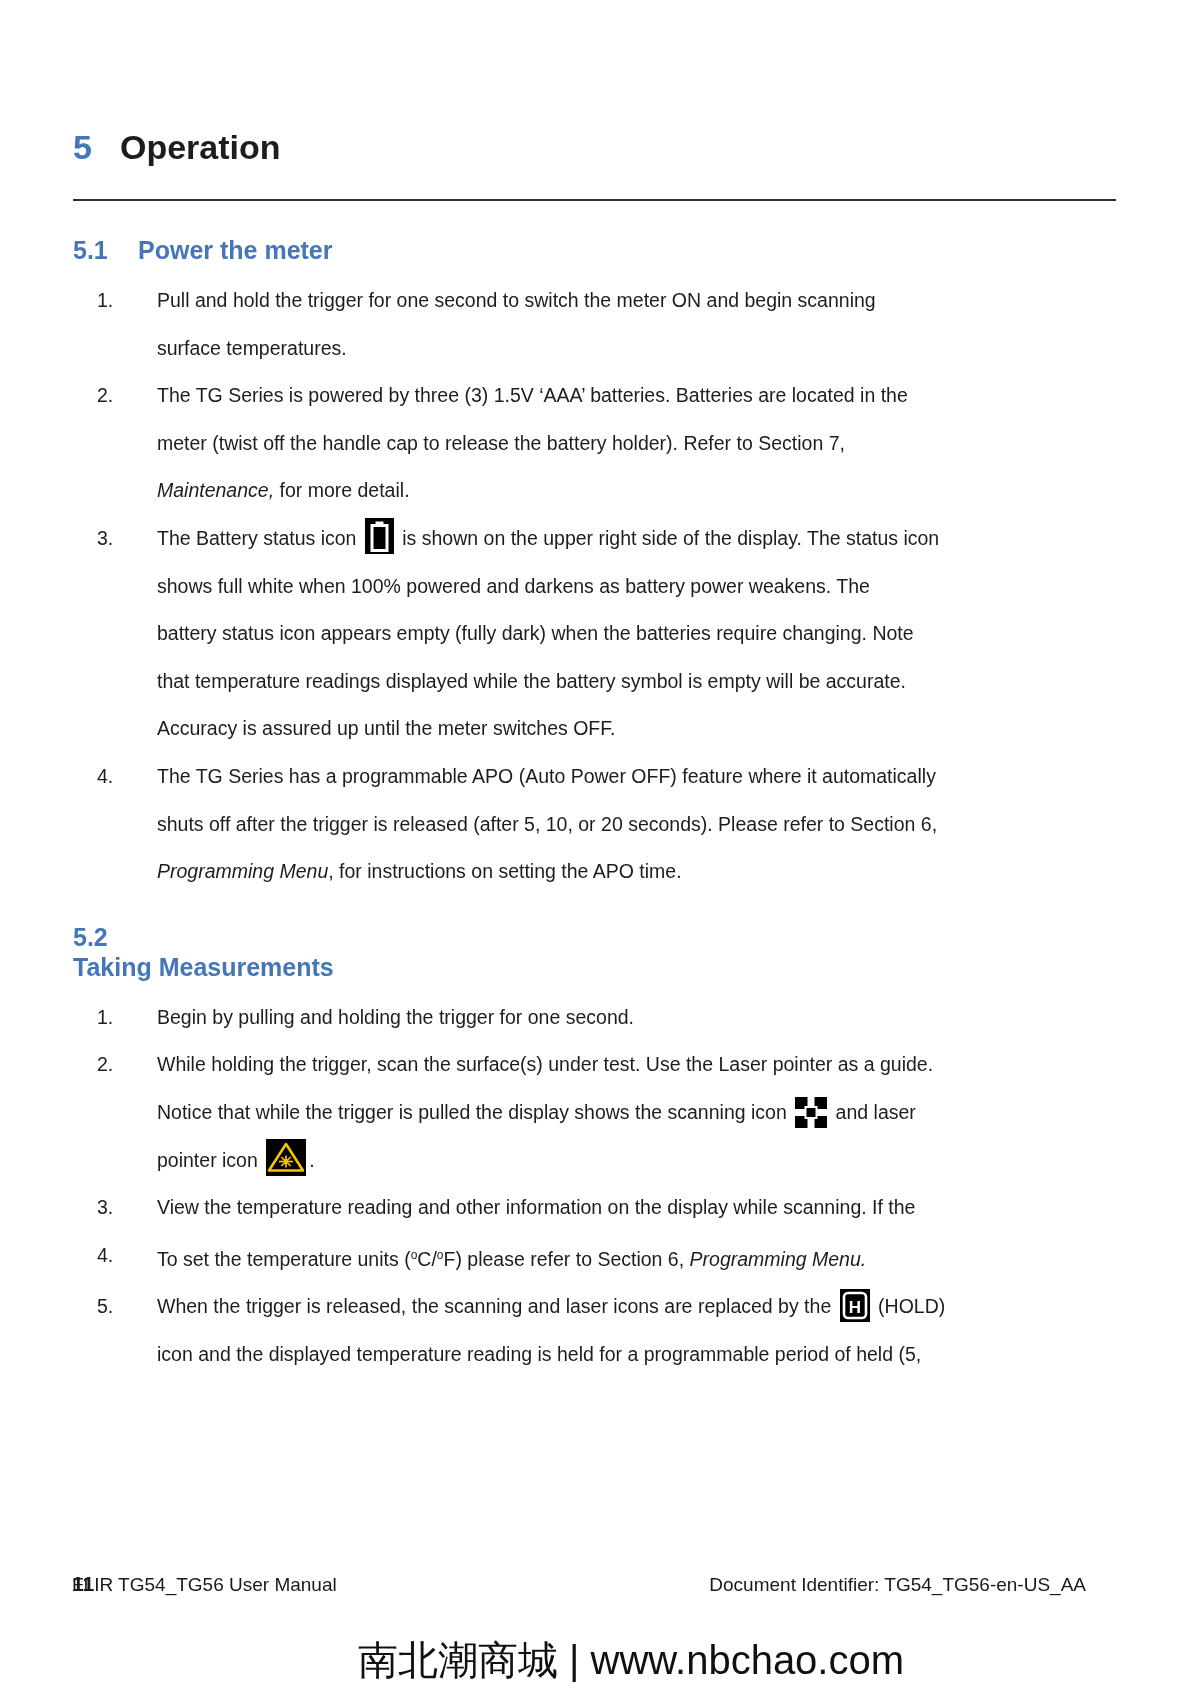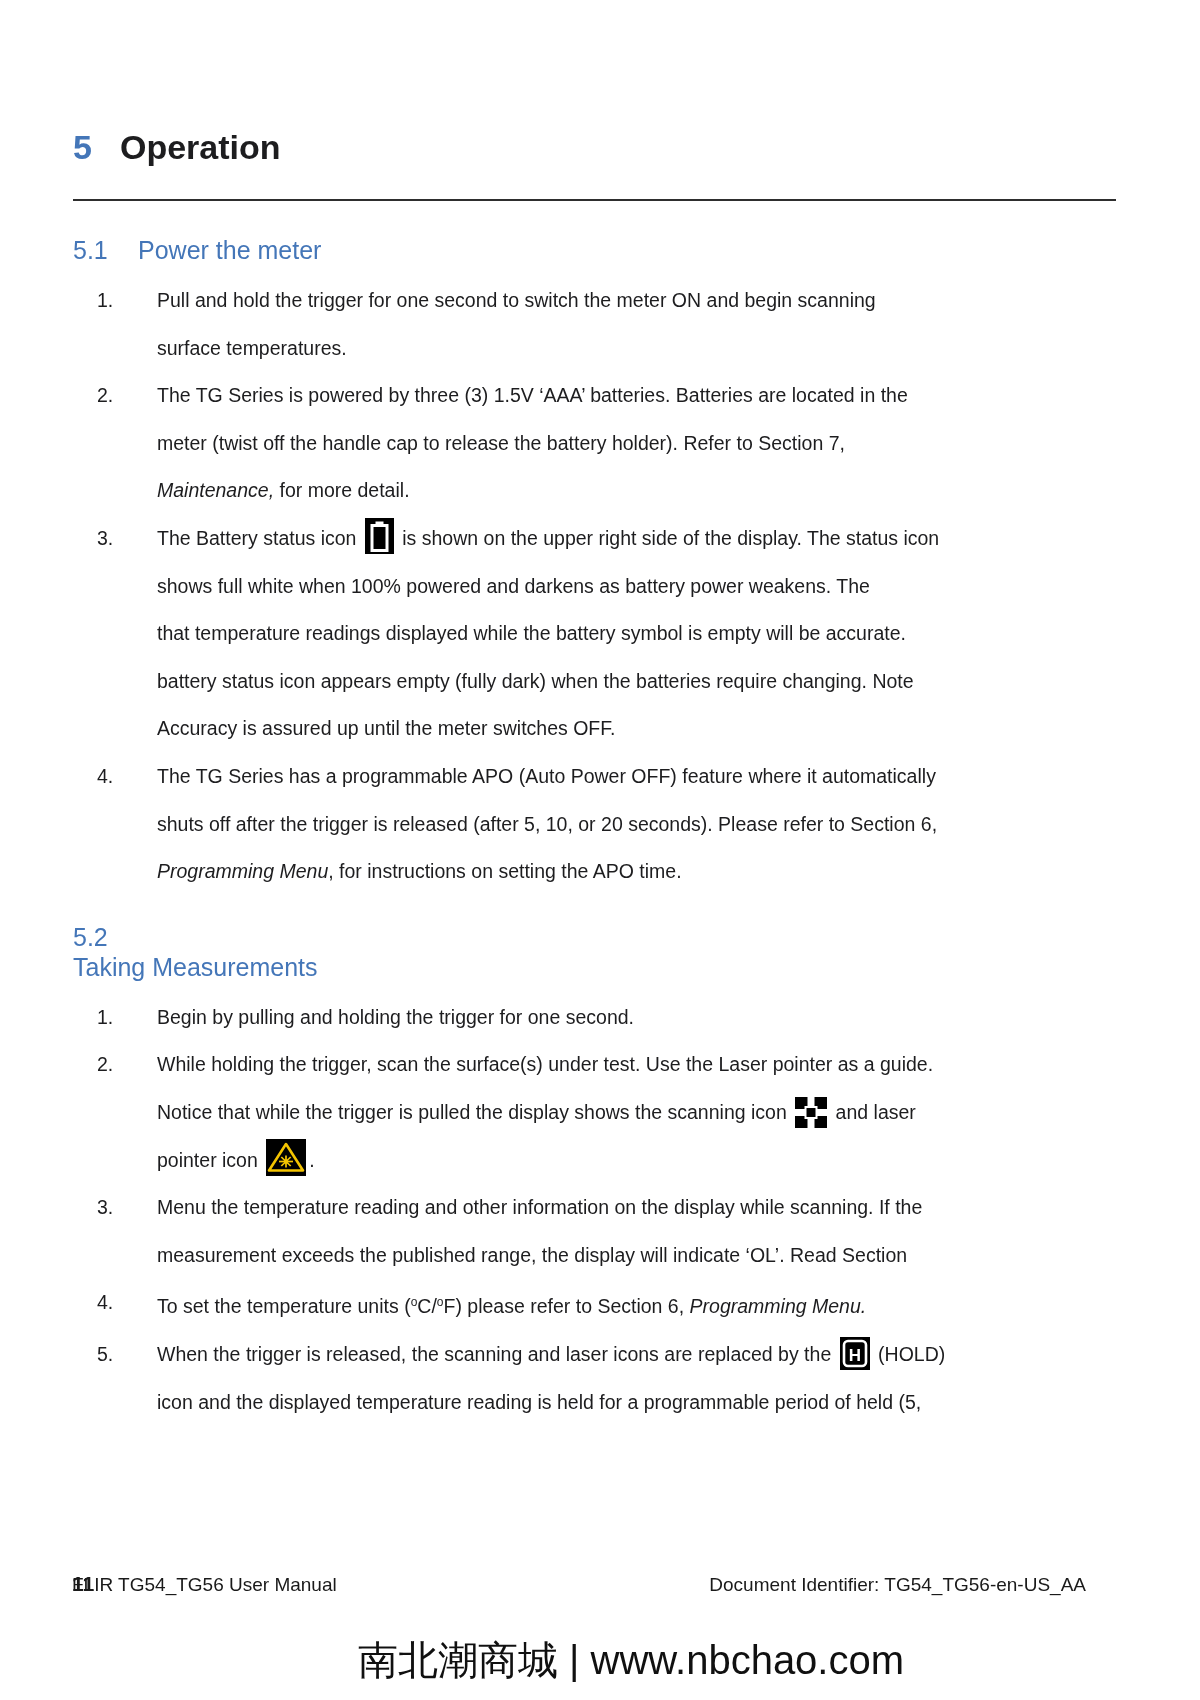--- a/index.html
+++ b/index.html
@@ -7,21 +7,21 @@
     position:relative; width:1200px; height:1700px; background:#ffffff;
     font-family:"Liberation Sans", sans-serif; color:#1d1d1f; overflow:hidden;
   }
   .content { position:absolute; left:73px; top:0; width:1060px; }
 
   h1.title { margin:128px 0 0 0; display:flex; font-size:34px; font-weight:bold; color:#1d1d1f; line-height:1.15; }
   .h1-num { color:var(--accent,#4476b8); width:47px; flex:0 0 auto; }
 
   .rule { height:2px; background:#2e2e2e; width:1043px; margin-top:32px; }
 
-  h2.section-heading { margin:34px 0 0 0; display:flex; font-size:25px; font-weight:normal; color:var(--accent,#4476b8); line-height:1.2; }
+  h2.section-heading { margin:34px 0 0 0; display:flex; font-size:25px; font-weight:bold; color:var(--accent,#4476b8); line-height:1.2; }
   h2.second { margin-top:26px;flex-direction:column; }
   .h2-num { width:65px; flex:0 0 auto; }
 
   .list { margin-top:12px; font-size:19.5px; }
   .list-item { display:flex; }
   .marker { margin-left:24px; width:60px; flex:0 0 auto; line-height:47.6px; }
   .item-body { flex:1 1 auto; min-width:0; }
   .line { line-height:47.6px; white-space:nowrap; }
   .it { font-style:italic; }
   .sup { font-size:12px; vertical-align:7px; }
@@ -70,22 +70,22 @@
         </div>
         <div class="list-item">
           <span class="marker">3.</span>
           <div class="item-body">
             <div class="line"><span>The Battery status icon </span><span class="icon"><svg width="29" height="36" viewBox="0 0 29 36">
                   <rect width="29" height="36" fill="#000000"></rect>
                   <rect x="10.5" y="3.5" width="8" height="4" fill="#ffffff"></rect>
                   <rect x="7" y="7.5" width="15" height="25" fill="none" stroke="#ffffff" stroke-width="3"></rect>
                 </svg></span><span> is shown on the upper right side of the display. The status icon</span></div>
             <div class="line"><span>shows full white when 100% powered and darkens as battery power weakens. The</span></div>
+            <div class="line"><span>battery status icon appears empty (fully dark) when the batteries require changing. Note</span></div>
             <div class="line"><span>that temperature readings displayed while the battery symbol is empty will be accurate.</span></div>
-            <div class="line"><span>battery status icon appears empty (fully dark) when the batteries require changing. Note</span></div>
             <div class="line"><span>Accuracy is assured up until the meter switches OFF.</span></div>
           </div>
         </div>
         <div class="list-item">
           <span class="marker">4.</span>
           <div class="item-body">
             <div class="line"><span>The TG Series has a programmable APO (Auto Power OFF) feature where it automatically</span></div>
             <div class="line"><span>shuts off after the trigger is released (after 5, 10, or 20 seconds). Please refer to Section 6,</span></div>
             <div class="line"><span class="it">Programming Menu</span><span>, for instructions on setting the APO time.</span></div>
           </div>
@@ -122,22 +122,21 @@
                     <line x1="15.3" y1="18" x2="24.7" y2="27"></line>
                     <line x1="24.7" y1="18" x2="15.3" y2="27"></line>
                   </g>
                   <circle cx="20" cy="22.5" r="2.3" fill="#f4c400"></circle>
                 </svg></span><span>.</span></div>
           </div>
         </div>
         <div class="list-item">
           <span class="marker">3.</span>
           <div class="item-body">
-            <div class="line"><span>Menu the temperature reading and other information on the display while scanning. If the</span></div>
-            <div class="line"><span>measurement exceeds the published range, the display will indicate ‘OL’. Read Section</span></div>
+            <div class="line"><span>View the temperature reading and other information on the display while scanning. If the</span></div>
           </div>
         </div>
         <div class="list-item">
           <span class="marker">4.</span>
           <div class="item-body">
             <div class="line"><span>To set the temperature units (</span><span class="sup">o</span><span>C/</span><span class="sup">o</span><span>F) please refer to Section 6, </span><span class="it">Programming Menu.</span></div>
           </div>
         </div>
         <div class="list-item">
           <span class="marker">5.</span>

